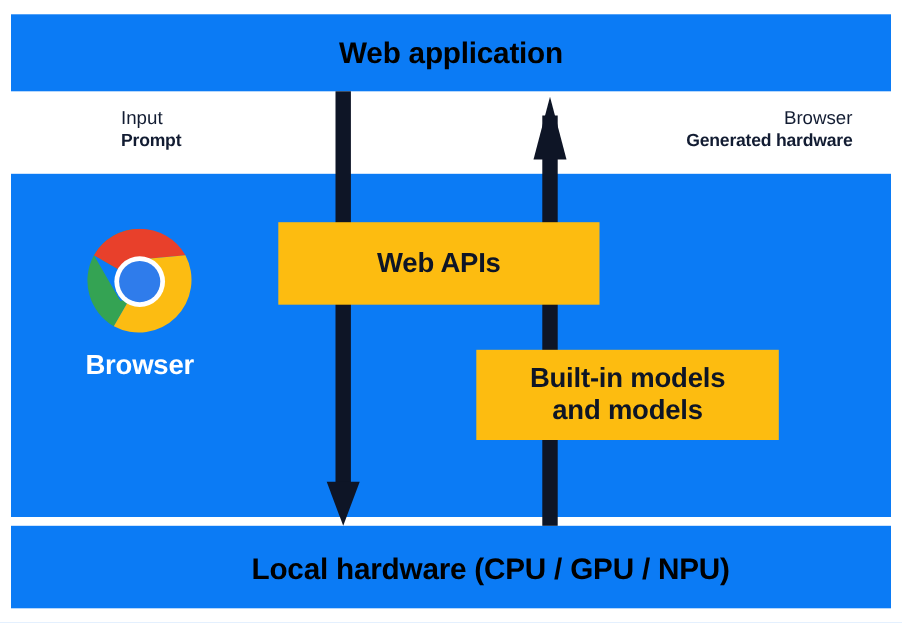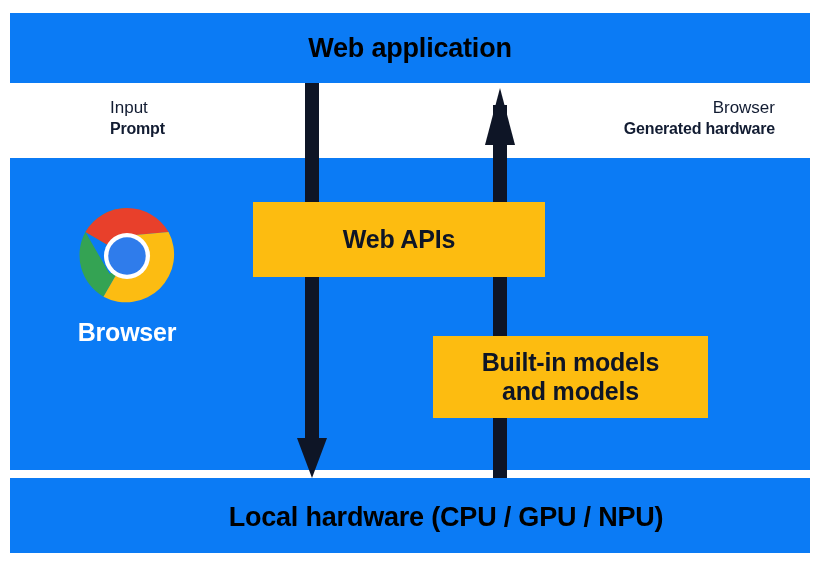--- a/index.html
+++ b/index.html
@@ -87,21 +87,20 @@
   }
   #box-web-apis {
     left: 253px; top: 202px;
     width: 292px; height: 75px;
     font-size: 25px;
   }
   #box-builtin {
     left: 433px; top: 318px;
     width: 275px; height: 82px;
     font-size: 25px;
-    margin-top: 18px;
   }
 
   
   #browser-block {
     position: absolute;
     left: 47px; top: 208px;
     width: 160px;
     text-align: center;
   }
   #chrome-logo { display: block; margin: 0 auto; }

